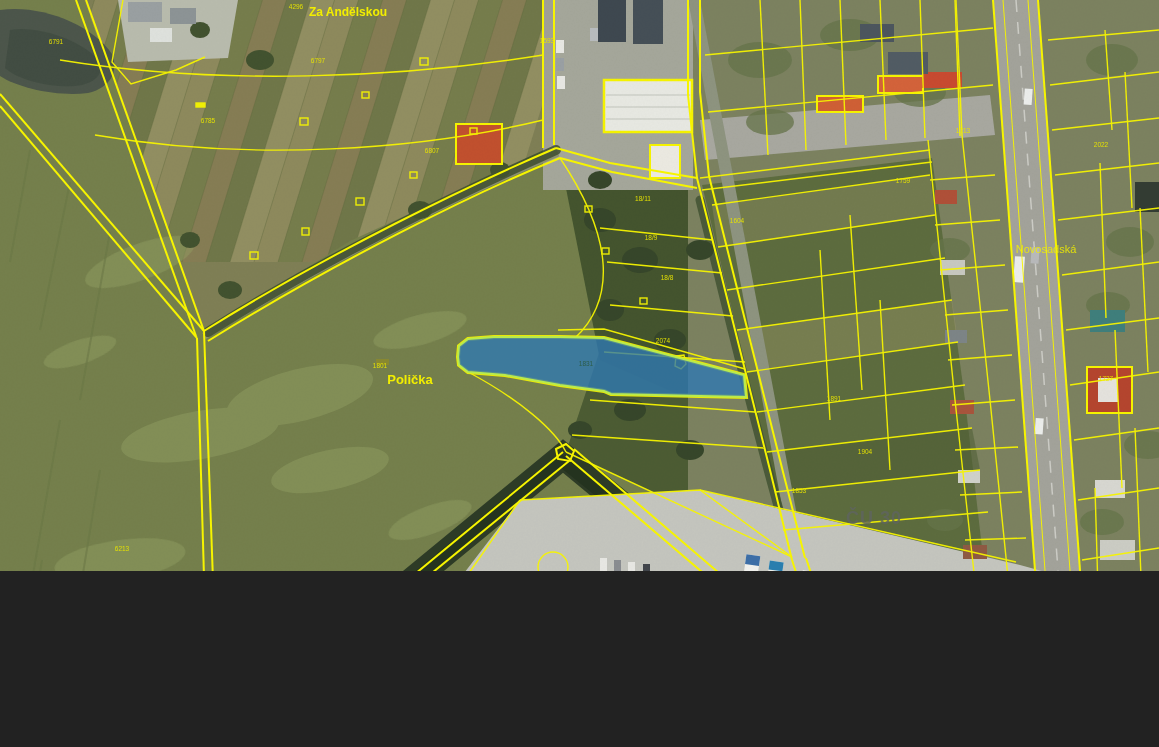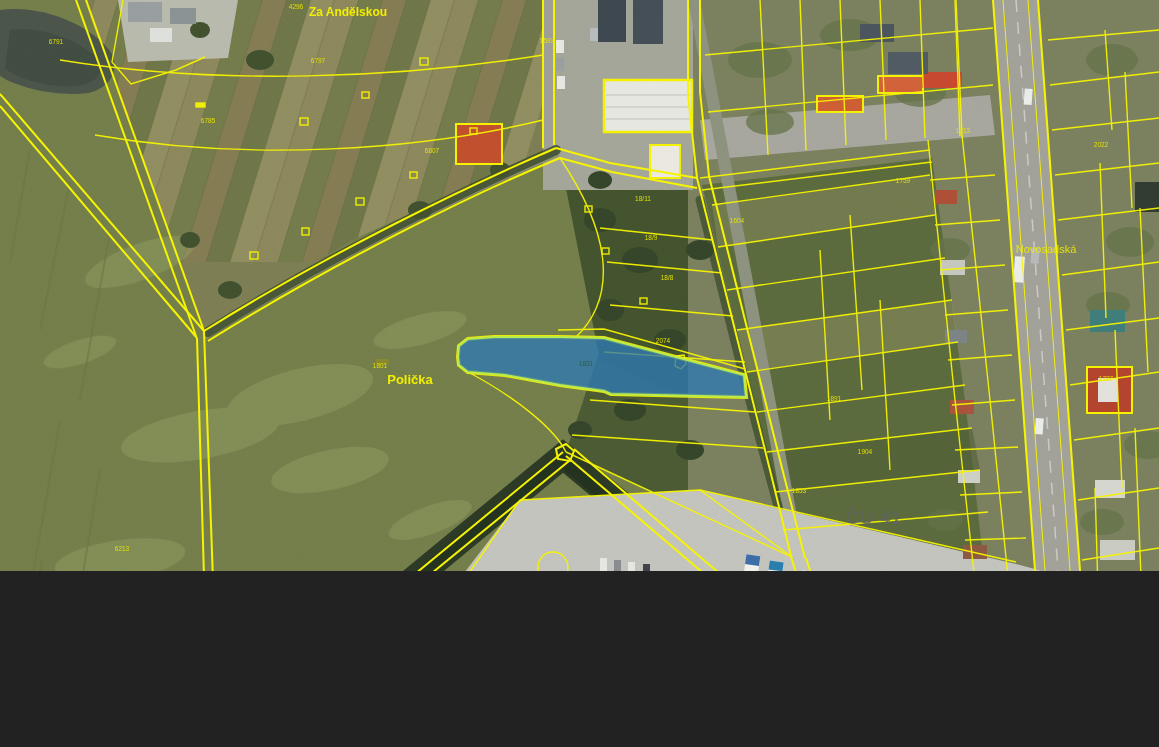--- a/index.html
+++ b/index.html
@@ -445,15 +445,15 @@
         <text x="903" y="183" class="pnum" font-size="6.5">1759</text>
         <text x="963" y="133" class="pnum" font-size="6.5">1713</text>
         <text x="1101" y="147" class="pnum" font-size="6.5">2022</text>
         <text x="1106" y="381" class="pnum" font-size="6.5">1727</text>
         <text x="913" y="666" class="pnum" font-size="6.5">2013</text>
         <text x="873" y="698" class="pnum" font-size="6.5">2017</text>
         <text x="586" y="366" class="pnum dark" font-size="6.5">1831</text>
       </g>
 </svg>
 
-<div class="wm-sec">ČU 41</div>
+<div class="wm-sec">ČU 30</div>
 <div class="wm-main">GM REALITY</div>
 </div>
 
 </body></html>

